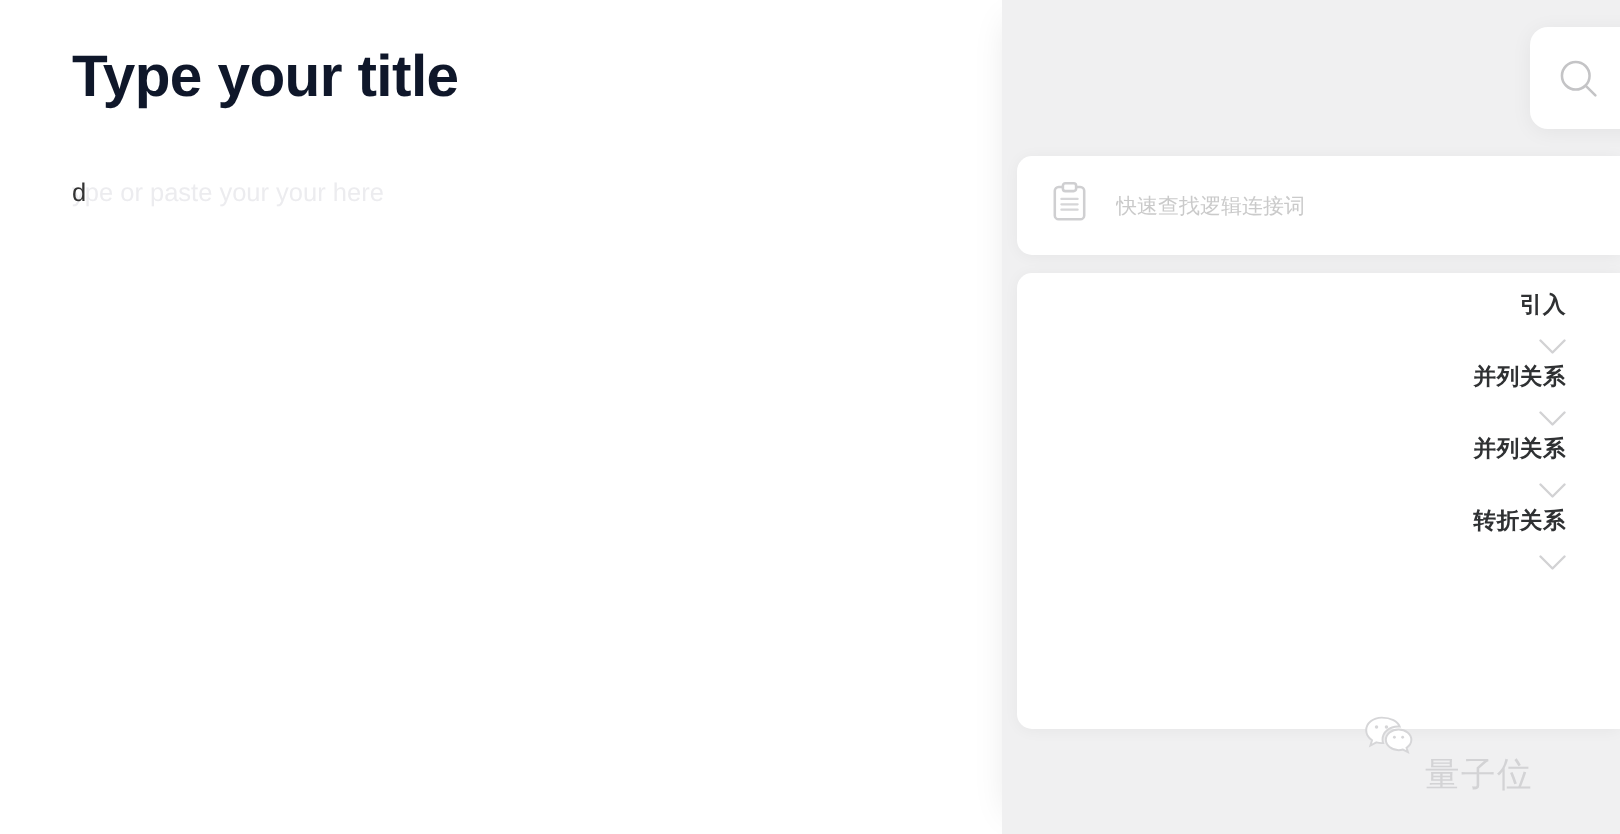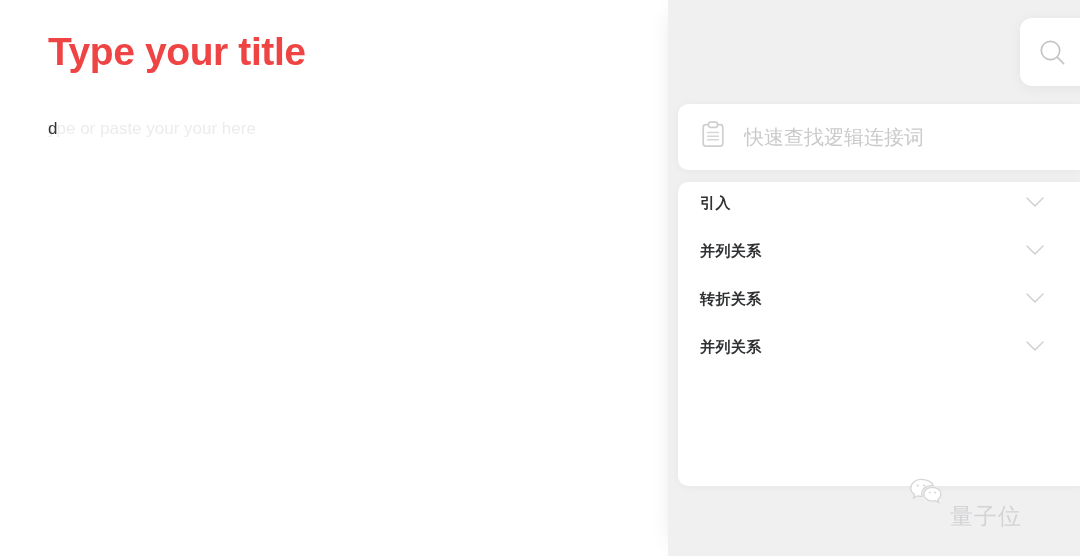--- a/index.html
+++ b/index.html
@@ -22,21 +22,21 @@
     left: 0; top: 0;
     width: 1080px; height: 556px;
     background: #ffffff;
     padding: 26px 40px 0 48px;
   }
 
   .doc-title {
     font-size: 39px;
     font-weight: 700;
     letter-spacing: -0.4px;
-    color: #ef4444;
+    color: #0f172a;
     line-height: 52px;
     white-space: nowrap;
     user-select: none;
   }
 
   .doc-body {
     position: absolute;
     left: 48px;
     top: 116px;
     font-size: 17px;
@@ -106,21 +106,21 @@
     align-items: center;
     padding: 0 20px 0 22px;
   }
   .clipboard-icon { flex: 0 0 auto; margin-right: 18px; display: block; }
   .finder-input {
     flex: 1 1 auto;
     border: none;
     outline: none;
     background: transparent;
     font-family: Liberation Sans, sans-serif;
-    font-size: 20px;
+    font-size: 14px;
     color: #c2410c;
     height: 100%;
   }
   .finder-input::placeholder { color: #cacaca; }
 
   .finder-list {
     position: absolute;
     left: 0;
     top: 182px;
     width: 402px;
@@ -128,24 +128,25 @@
     background: #ffffff;
     border-radius: 10px 0 0 10px;
     box-shadow: 0 1px 10px rgba(0,0,0,0.045);
     padding: 12px 0 0 0;
     overflow: hidden;
   }
 
   .cat-row {
     height: 48px;
     display: flex;
-    align-items: flex-start;
+    align-items: flex-end;
     justify-content: space-between;
     padding: 0 36px 0 22px;
     cursor: pointer;
+    flex-direction: column;
   }
   .cat-label {
     font-size: 15px;
     font-weight: 700;
     color: #2f3133;
     letter-spacing: 0.4px;
   }
   .chev { flex: 0 0 auto; display: block; }
 
   
@@ -221,30 +222,30 @@
     <div class="cat-row">
       <span class="cat-label">并列关系</span>
       <span class="chev">
         <svg width="18" height="11" viewBox="0 0 18 11" fill="none">
             <path d="M1 1L9 9L17 1" stroke="#d2d2d4" stroke-width="1.6" stroke-linecap="round" stroke-linejoin="round"></path>
           </svg>
       </span>
     </div>
 
     <div class="cat-row">
+      <span class="cat-label">并列关系</span>
+      <span class="chev">
+        <svg width="18" height="11" viewBox="0 0 18 11" fill="none">
+            <path d="M1 1L9 9L17 1" stroke="#d2d2d4" stroke-width="1.6" stroke-linecap="round" stroke-linejoin="round"></path>
+          </svg>
+      </span>
+    </div>
+
+    <div class="cat-row">
       <span class="cat-label">转折关系</span>
-      <span class="chev">
-        <svg width="18" height="11" viewBox="0 0 18 11" fill="none">
-            <path d="M1 1L9 9L17 1" stroke="#d2d2d4" stroke-width="1.6" stroke-linecap="round" stroke-linejoin="round"></path>
-          </svg>
-      </span>
-    </div>
-
-    <div class="cat-row">
-      <span class="cat-label">并列关系</span>
       <span class="chev">
         <svg width="18" height="11" viewBox="0 0 18 11" fill="none">
             <path d="M1 1L9 9L17 1" stroke="#d2d2d4" stroke-width="1.6" stroke-linecap="round" stroke-linejoin="round"></path>
           </svg>
       </span>
     </div>
 
   </div>
 </div>
 

